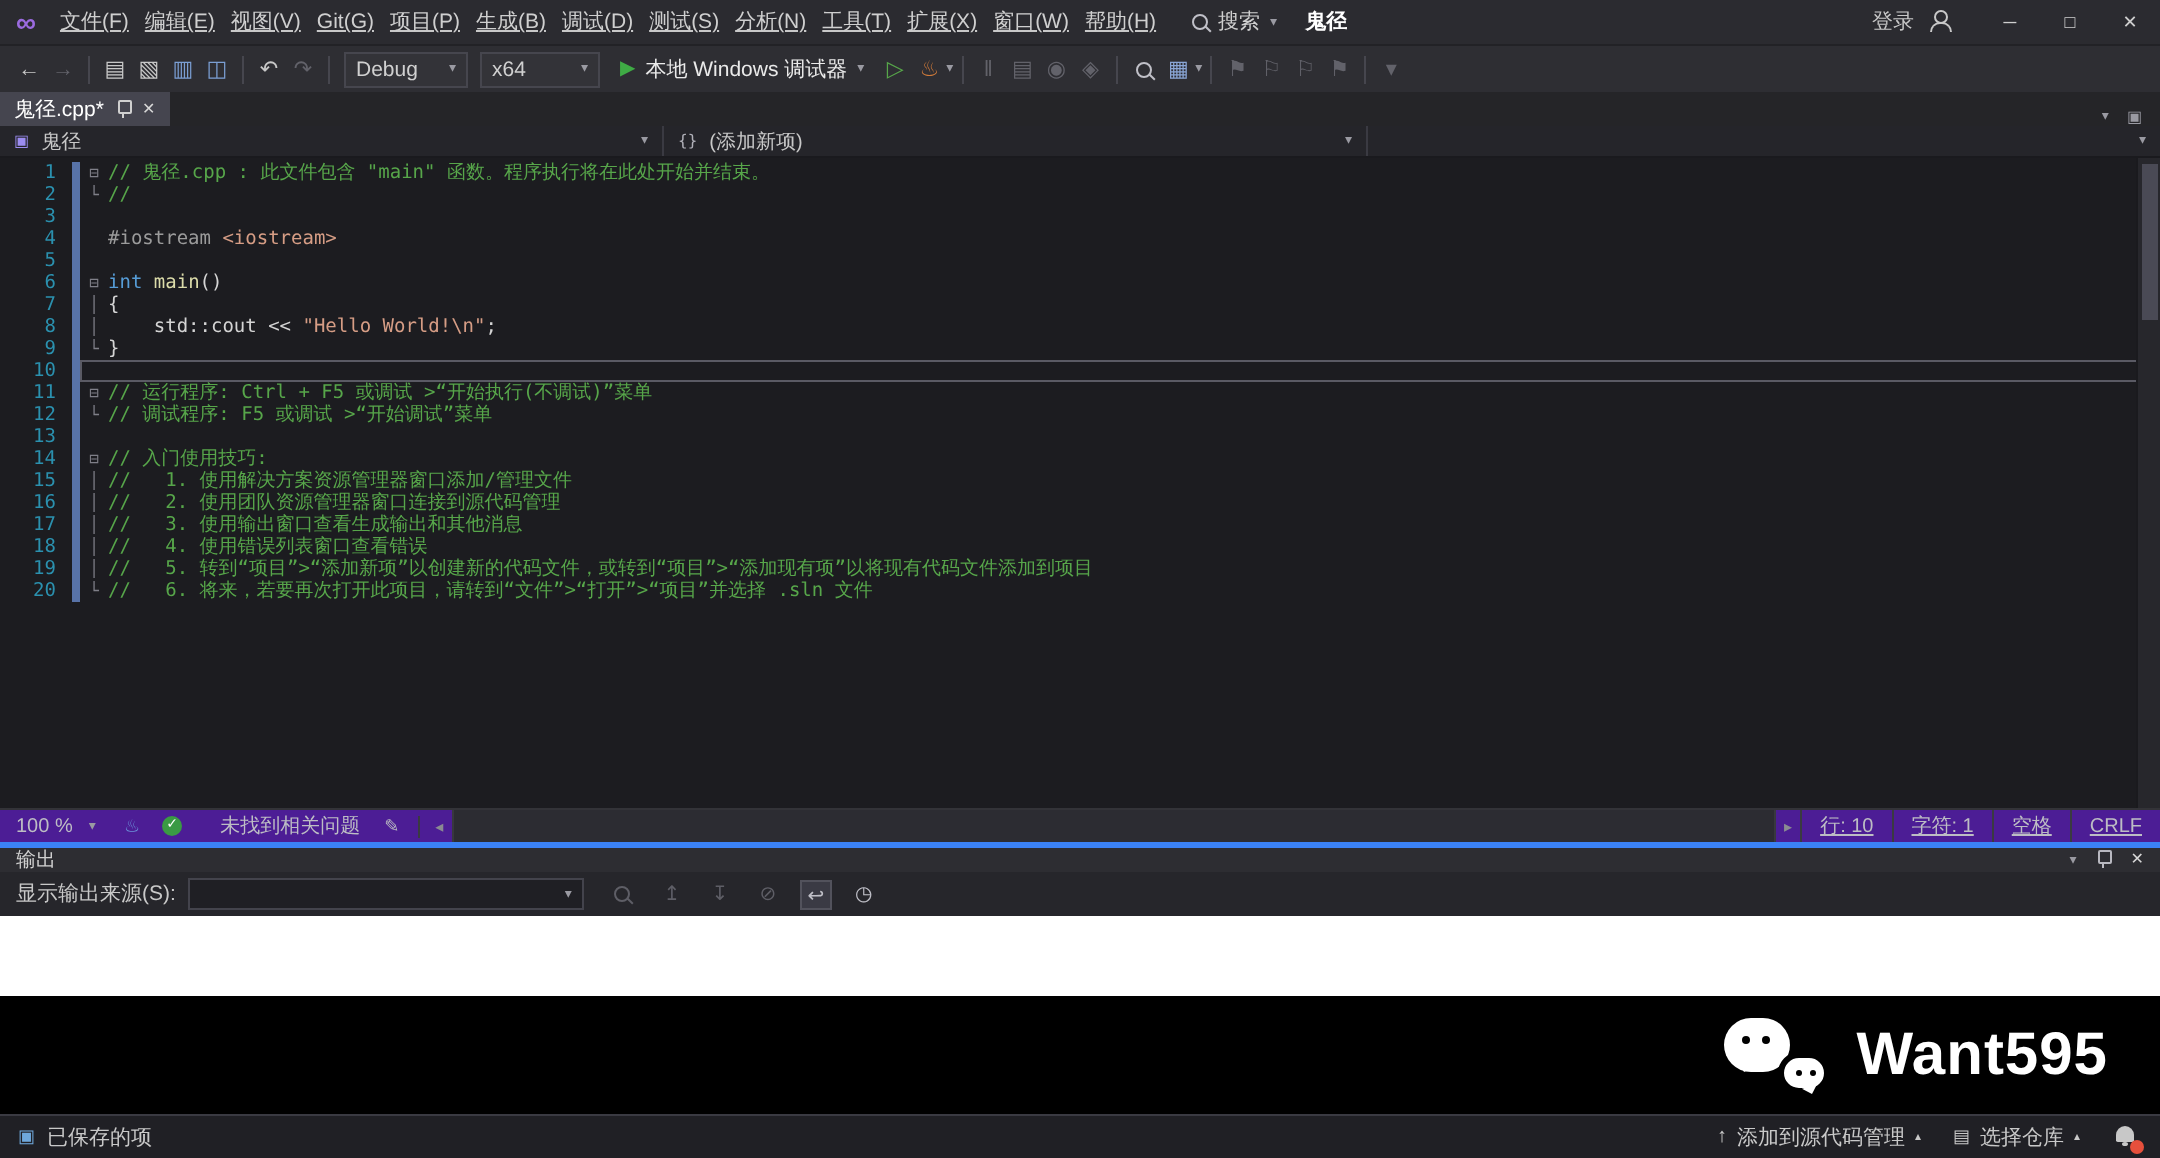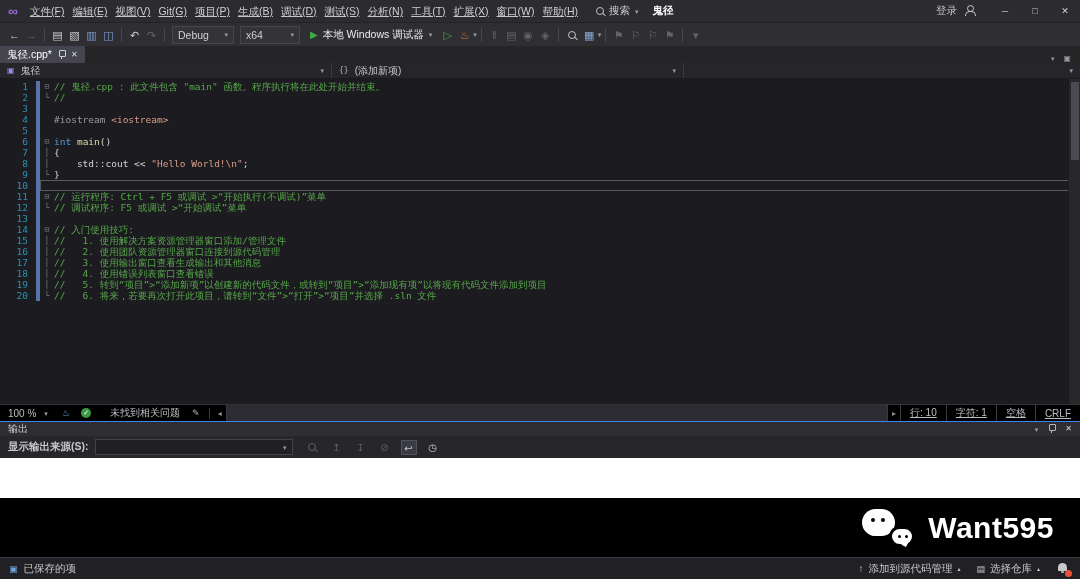--- a/index.html
+++ b/index.html
@@ -66,38 +66,38 @@
   .lbody{display:flex;flex:1;min-width:0;}
   .lbody.cur{box-shadow:inset 0 0 0 1px #5a5a64;}
   .out{width:14px;flex:none;color:#7f7f88;font-size:8px;text-align:center;line-height:11px;}
   .code{white-space:pre;flex:1;}
   .t-com{color:#57a64a;} .t-pre{color:#9b9b9b;} .t-hdr{color:#d69d85;}
   .t-kw{color:#569cd6;} .t-fn{color:#dcdcaa;} .t-pln{color:#d4d4d4;} .t-str{color:#d69d85;}
   .vscroll{position:absolute;top:0;right:0;width:12px;height:100%;background:#27272c;border-left:1px solid #1a1a1e;}
   .vthumb{position:absolute;top:3px;left:2px;width:8px;height:24%;background:#4a4a55;}
 
   
-  .estatus{flex:none;height:17px;background:#000000;border-top:1px solid #333338;display:flex;align-items:center;font-size:10px;color:#bdbdc4;}
+  .estatus{flex:none;height:17px;background:#4c1d95;border-top:1px solid #333338;display:flex;align-items:center;font-size:10px;color:#bdbdc4;}
   .zoom{display:flex;align-items:center;gap:8px;padding:0 8px;width:58px;}
   .es-icon{font-size:9px;padding:0 4px;color:#6a8fd8;}
   .health{display:flex;align-items:center;gap:19px;padding:0 7px;}
   .okball{width:10px;height:10px;border-radius:50%;background:#3a9a44;color:#fff;font-size:7px;line-height:10px;text-align:center;display:inline-block;flex:none;}
   .pen{font-size:9px;color:#b8b8c0;padding:0 5px;}
   .vbar{width:1px;height:11px;background:#3a3a42;margin:0 4px;}
   .harr{font-size:8px;color:#8a8a92;padding:0 4px;}
   .hscroll{flex:1;height:100%;background:#2c2c32;border-left:1px solid #38383e;border-right:1px solid #38383e;}
   .seg{border-left:1px solid #3a3a42;height:100%;display:flex;align-items:center;justify-content:center;padding:0 9px;min-width:38px;white-space:nowrap;text-decoration:underline;}
 
   
-  .outhead{flex:none;height:15px;background:#2d2d32;border-top:1px solid #3b82f6;display:flex;align-items:center;padding:0 8px;font-size:10px;color:#d0d0d0;}
+  .outhead{flex:none;height:15px;background:#2d2d32;border-top:3px solid #3b82f6;display:flex;align-items:center;padding:0 8px;font-size:10px;color:#d0d0d0;}
   .oh-icons{margin-left:auto;display:flex;gap:10px;align-items:center;color:#b8b8c0;}
   .pin-icon.lite::before{border-color:#b8b8c0;}
   .pin-icon.lite::after{background:#b8b8c0;}
   .outbar{flex:none;height:22px;background:#26262b;display:flex;align-items:center;padding:0 8px;font-size:10.5px;color:#c8c8c8;}
-  .outlabel{margin-right:6px;white-space:nowrap;font-weight:bold;}
+  .outlabel{margin-right:6px;white-space:nowrap;}
   .ocombo{width:198px;height:16px;background:#1f1f24;border:1px solid #43434c;display:flex;align-items:center;padding:0 5px;}
   .ocombo .caret{margin-left:auto;}
   #out-icons{display:flex;align-items:center;gap:8px;margin-left:10px;}
   .o-icon{width:16px;height:15px;text-align:center;font-size:10px;line-height:15px;color:#c0c0c8;display:inline-block;}
   .o-icon.dim{color:#5e5e66;}
   .o-icon.toggled{background:#3a3a44;border:1px solid #52525c;}
   .outcontent{flex:none;height:40px;background:#ffffff;}
 
   
   .band{flex:none;height:59px;background:#000;display:flex;align-items:center;justify-content:flex-end;padding-right:26px;gap:12px;}

